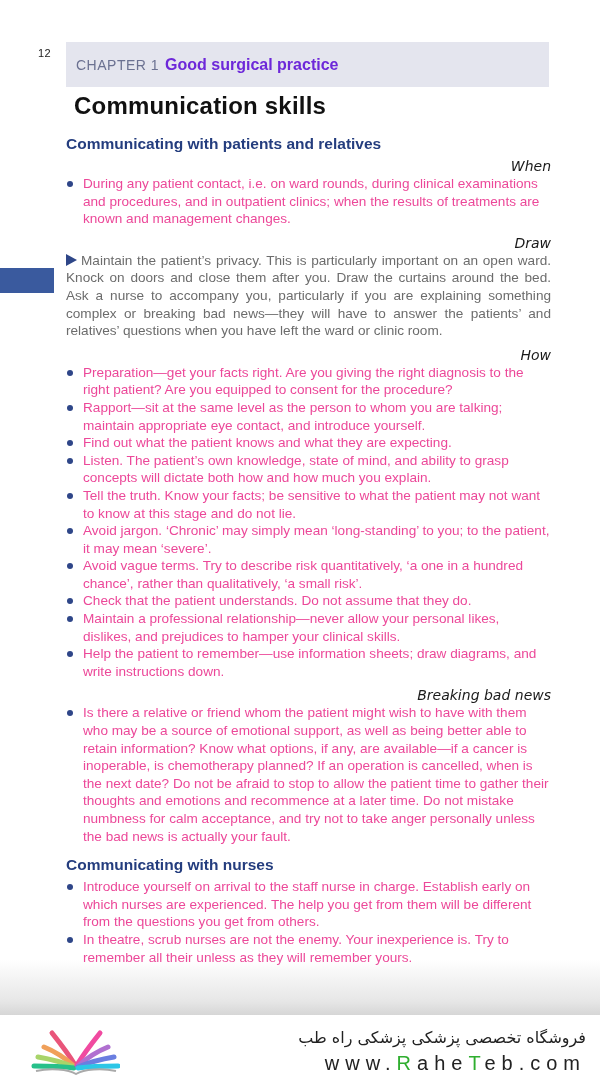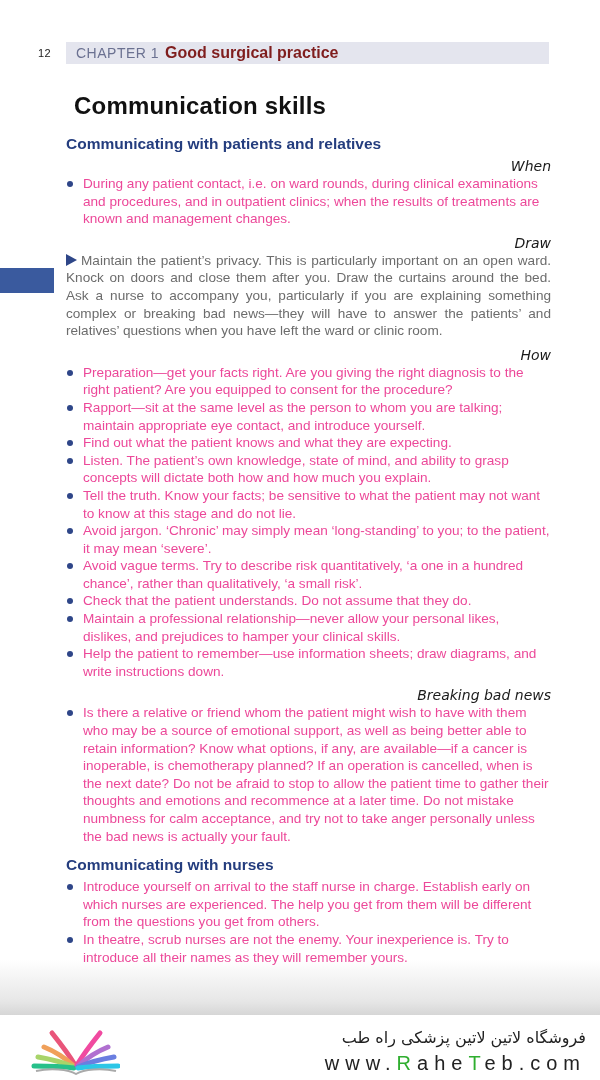--- a/index.html
+++ b/index.html
@@ -15,29 +15,29 @@
     .page-shadow {
       position: absolute; left: 0; top: 960px; width: 600px; height: 55px;
       background: linear-gradient(to bottom, rgba(255,255,255,0) 0%, rgba(220,220,220,0.7) 75%, #d6d6d6 100%);
       pointer-events: none;
     }
     .page-number {
       position: absolute; left: 38px; top: 47px;
       font-size: 11px; color: #222; letter-spacing: 0.5px;
     }
     .chapter-bar {
-      position: absolute; left: 66px; top: 42px; width: 483px; height: 22px;
+      position: absolute; left: 66px; top: 42px; width: 483px; height: 45px;
       background: #e4e5ee;
       display: flex; align-items: center;
     }
     .chapter-label {
       margin-left: 10px; font-size: 14px; color: #6b7191; letter-spacing: 0.5px;
     }
     .chapter-title {
-      margin-left: 6px; font-size: 16px; font-weight: bold; color: #7f1d1d;
+      margin-left: 6px; font-size: 16px; font-weight: bold; color: #6d28d9;
     }
     .side-tab {
       position: absolute; left: 0; top: 268px; width: 54px; height: 25px;
       background: #3a5a9e;
     }
     .content {
       position: absolute; left: 66px; top: 84px; width: 485px;
       color: #6e6e6e;
     }
     h1 {
@@ -122,35 +122,35 @@
     </ul>
 
     <div class="subhead" style="margin-top:6px">Breaking bad news</div>
     <ul>
       <li><span class="bullet"></span><span>Is there a relative or friend whom the patient might wish to have with them who may be a source of emotional support, as well as being better able to retain information? Know what options, if any, are available—if a cancer is inoperable, is chemotherapy planned? If an operation is cancelled, when is the next date? Do not be afraid to stop to allow the patient time to gather their thoughts and emotions and recommence at a later time. Do not mistake numbness for calm acceptance, and try not to take anger personally unless the bad news is actually your fault.</span></li>
     </ul>
 
     <h2 style="margin-top:10px">Communicating with nurses</h2>
     <ul>
       <li><span class="bullet"></span><span>Introduce yourself on arrival to the staff nurse in charge. Establish early on which nurses are experienced. The help you get from them will be different from the questions you get from others.</span></li>
-      <li><span class="bullet"></span><span>In theatre, scrub nurses are not the enemy. Your inexperience is. Try to introduce all their names as they will remember yours.</span></li>
+      <li><span class="bullet"></span><span>In theatre, scrub nurses are not the enemy. Your inexperience is. Try to remember all their unless as they will remember yours.</span></li>
     </ul>
   </div>
 </div>
 <div class="page-shadow"></div>
 
 <div class="footer">
   <svg class="logo" viewBox="0 0 90 50">
     <g fill="none" stroke-linecap="round" stroke-width="5">
       <path d="M45 40 C38 28, 30 18, 22 8" stroke="#e9557a"></path>
       <path d="M44 41 C34 32, 24 26, 14 22" stroke="#f0a05a"></path>
       <path d="M44 42 C32 37, 20 34, 8 32" stroke="#a8d46a"></path>
       <path d="M44 43 C30 41, 16 41, 4 41" stroke="#27c08a"></path>
       <path d="M47 40 C54 28, 62 18, 70 8" stroke="#f04aa0"></path>
       <path d="M48 41 C58 32, 68 26, 78 22" stroke="#b070d0"></path>
       <path d="M48 42 C60 37, 72 34, 84 32" stroke="#6a7ee0"></path>
       <path d="M48 43 C62 41, 76 41, 88 41" stroke="#2cc6e6"></path>
     </g>
     <path d="M6 46 C20 43, 38 44, 46 49 C54 44, 72 43, 86 46" fill="none" stroke="#aaaaaa" stroke-width="2"></path>
   </svg>
-  <div class="footer-fa">فروشگاه لاتین لاتین پزشکی  راه طب</div>
+  <div class="footer-fa">فروشگاه تخصصی پزشکی پزشکی  راه طب</div>
   <div class="footer-url"><span>www.</span><span class="green">R</span><span>ahe</span><span class="green">T</span><span>eb.com</span></div>
 </div>
 
 </body></html>

